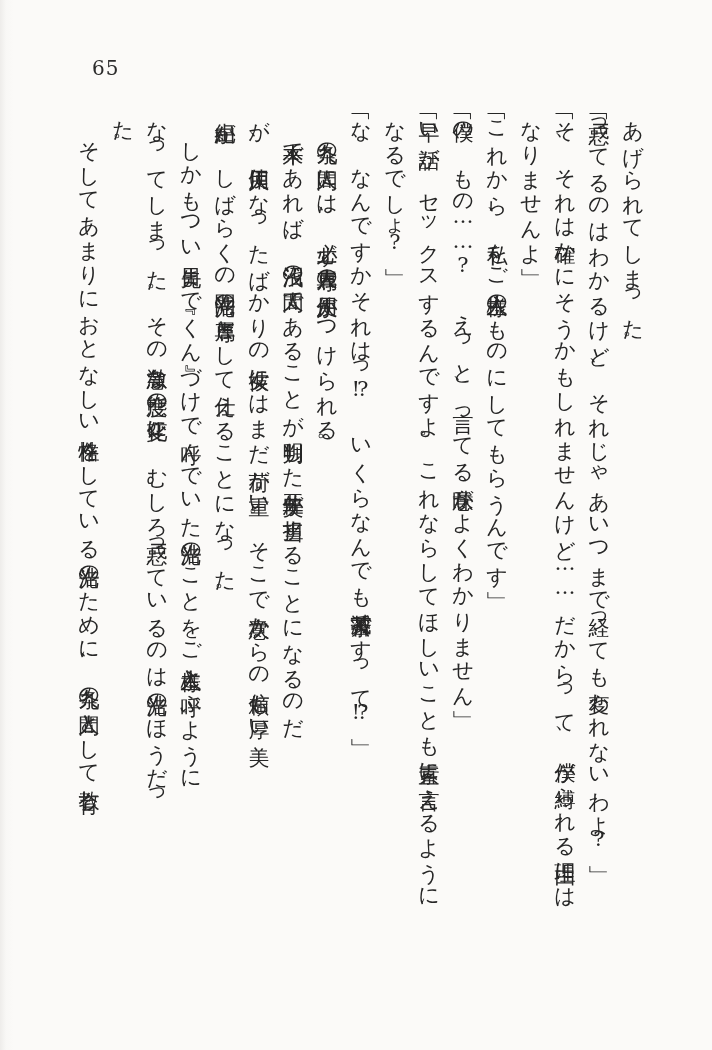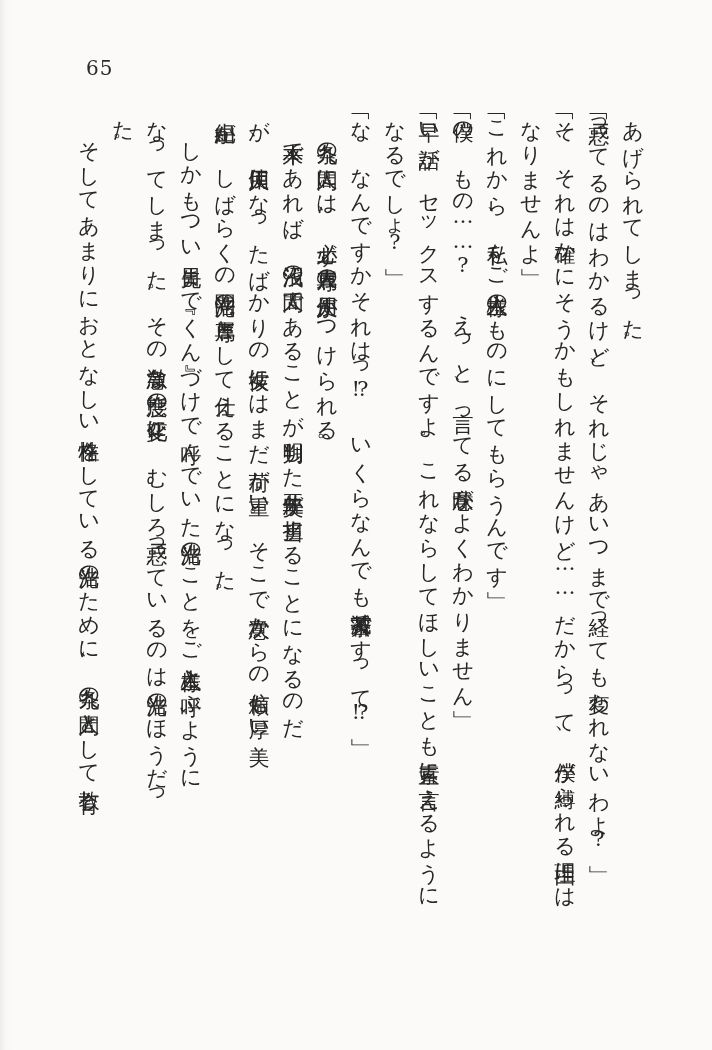--- a/index.html
+++ b/index.html
@@ -13,21 +13,21 @@
   }
   .page {
     position: relative;
     width: 712px;
     height: 1050px;
     background: linear-gradient(to right, rgba(120,115,110,0.10) 0px, rgba(120,115,110,0.02) 6px, rgba(0,0,0,0) 14px), #fbfaf8;
   }
   .page-number {
     position: absolute;
     top: 56px;
-    left: 86px;
+    left: 92px;
     font-size: 20px;
     color: #2b2b2b;
     letter-spacing: 1px;
   }
   .text-block {
     position: absolute;
     top: 106px;
     right: 62px;
     height: 876px;
     writing-mode: vertical-rl;

